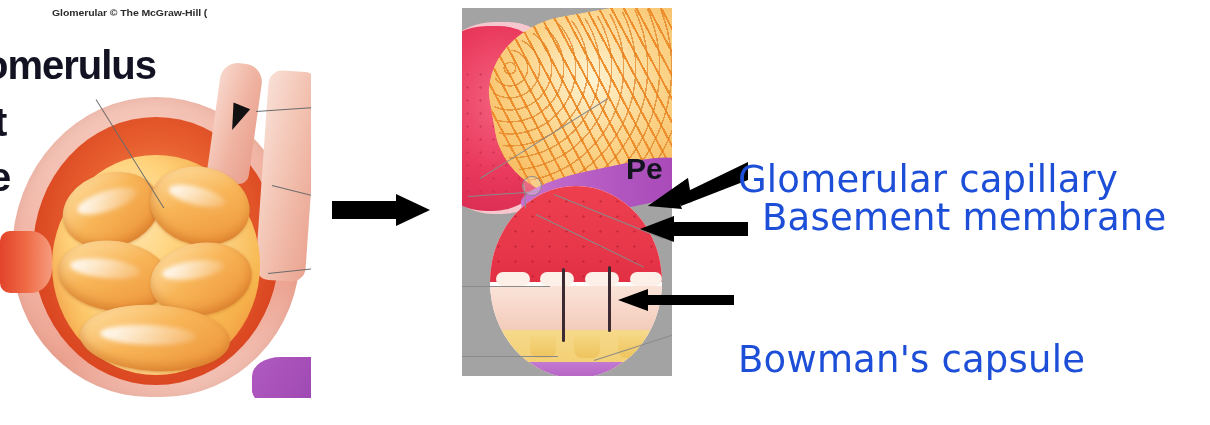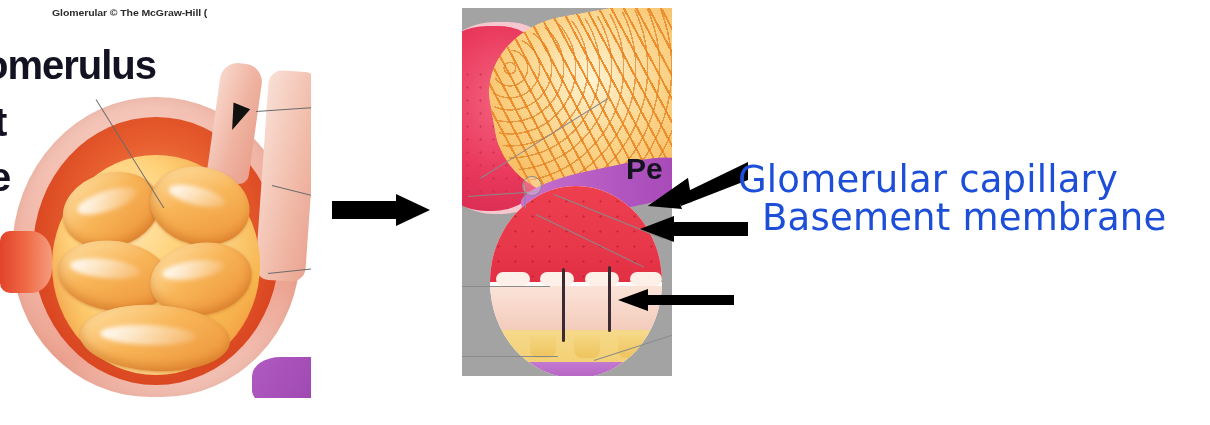--- a/index.html
+++ b/index.html
@@ -450,14 +450,15 @@
   </div>
 
   <div class="ann-arrow" style="left:618px; top:289px; width:116px; height:22px;">
     <svg width="116" height="22" viewBox="0 0 116 22">
       <path d="M116,6 L30,6 L30,0 L0,11 L30,22 L30,16 L116,16 Z" fill="#000000"></path>
     </svg>
   </div>
 
   <div class="ann-label l1">Glomerular capillary</div>
   <div class="ann-label l2">Basement membrane</div>
+  <div class="ann-label l4">Bowman's capsule</div>
 
 </div>
 
 </body></html>

